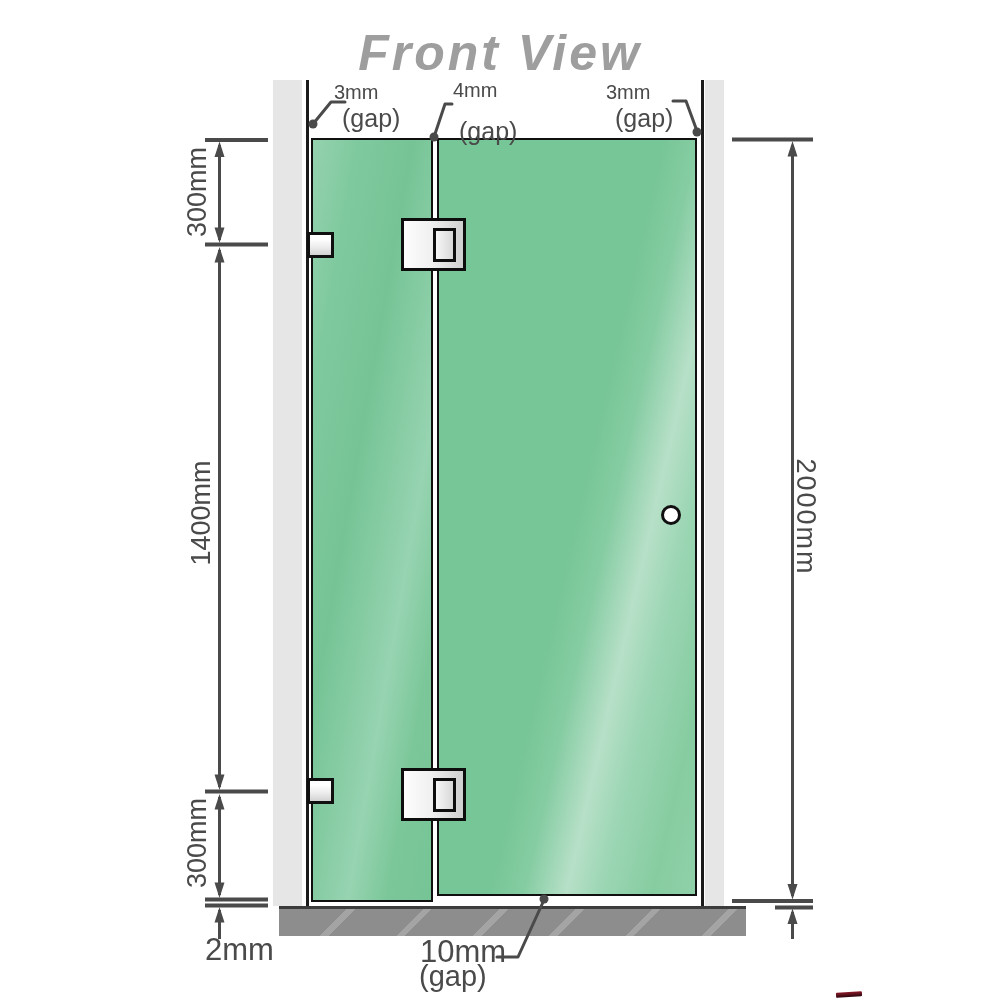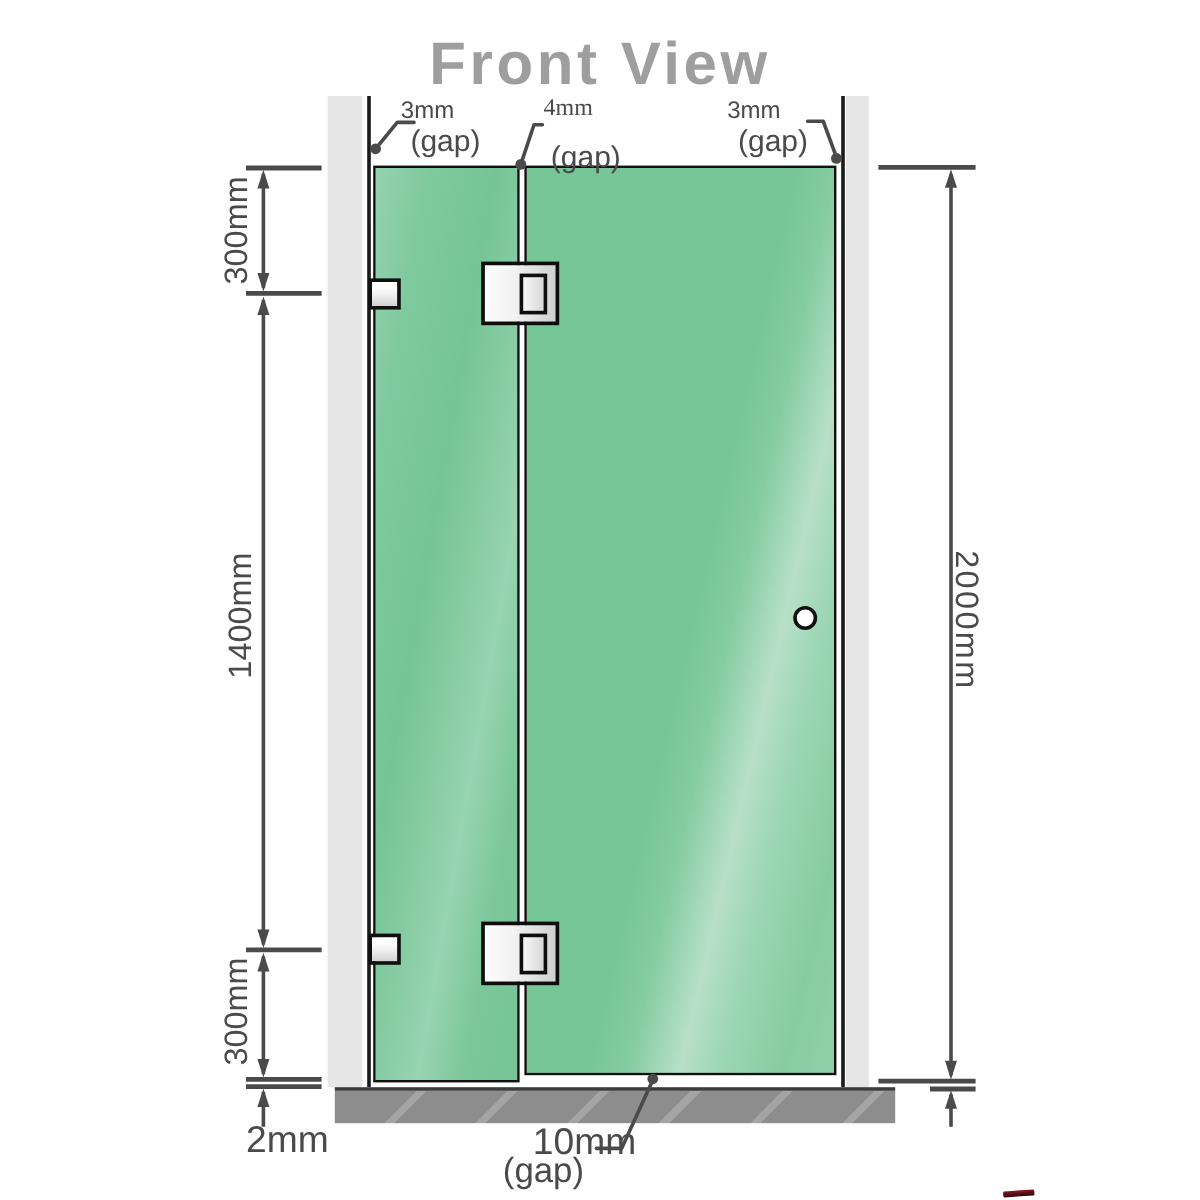--- a/index.html
+++ b/index.html
@@ -2,21 +2,21 @@
 <html><head>
 <meta charset="utf-8">
 <style>
   html,body{margin:0;padding:0;background:#ffffff;}
   .canvas{
     position:relative;width:1000px;height:1000px;background:#ffffff;overflow:hidden;
     font-family:"Liberation Sans","DejaVu Sans",sans-serif;color:#4a4a4a;
   }
   .title{
     position:absolute;left:0;top:24px;width:1000px;text-align:center;
-    font-size:50px;font-weight:bold;letter-spacing:3px;color:#9e9e9e;
+    font-size:50px;font-weight:bold;font-style:italic;letter-spacing:3px;color:#9e9e9e;
   }
   .wall{position:absolute;top:80px;height:826px;background:#e6e6e6;}
   .wall-left{left:273px;width:29px;}
   .wall-right{left:705px;width:19px;}
   .wall-line{position:absolute;top:80px;height:826px;width:3px;background:#1a1a1a;}
   .floor{
     position:absolute;left:279px;top:906px;width:467px;height:30px;
     background:repeating-linear-gradient(135deg,#8d8d8d 0px,#8d8d8d 48px,#a4a4a4 48px,#a4a4a4 54px);
     border-top:3px solid #3c3c3c;box-sizing:border-box;
   }
@@ -131,31 +131,31 @@
       <circle cx="313" cy="124" r="4.5"></circle>
       <circle cx="434" cy="137" r="4.5"></circle>
       <circle cx="697" cy="132" r="4.5"></circle>
       <circle cx="544" cy="899" r="4.5"></circle>
     </g>
   </svg>
 
   <div class="lbl gap-value" style="left:334px;top:82px;">3mm</div>
   <div class="lbl gap-unit" style="left:342px;top:106px;">(gap)</div>
 
-  <div class="lbl gap-value" style="left:453px;top:80px;font-family:Liberation Serif, serif;">4mm</div>
+  <div class="lbl gap-value" style="left:453px;top:80px;">4mm</div>
   <div class="lbl gap-unit" style="left:459px;top:119px;">(gap)</div>
 
   <div class="lbl gap-value" style="left:606px;top:82px;">3mm</div>
   <div class="lbl gap-unit" style="left:615px;top:106px;">(gap)</div>
 
   <div class="vlabel" style="left:197px;top:192px;">300mm</div>
   <div class="vlabel" style="left:201px;top:513px;">1400mm</div>
   <div class="vlabel" style="left:197px;top:843px;">300mm</div>
 
   <div class="vlabel vlabel-cw" style="left:805px;top:517px;">2000mm</div>
 
   <div class="lbl small-dim" style="left:205px;top:934px;">2mm</div>
-  <div class="lbl small-dim" style="left:444px;top:936px;">10mm</div>
+  <div class="lbl small-dim" style="left:420px;top:936px;">10mm</div>
   <div class="lbl gap-bottom-unit" style="left:419px;top:962px;">(gap)</div>
 
   <div class="logo-sliver"></div>
 
 </div>
 
 </body></html>

